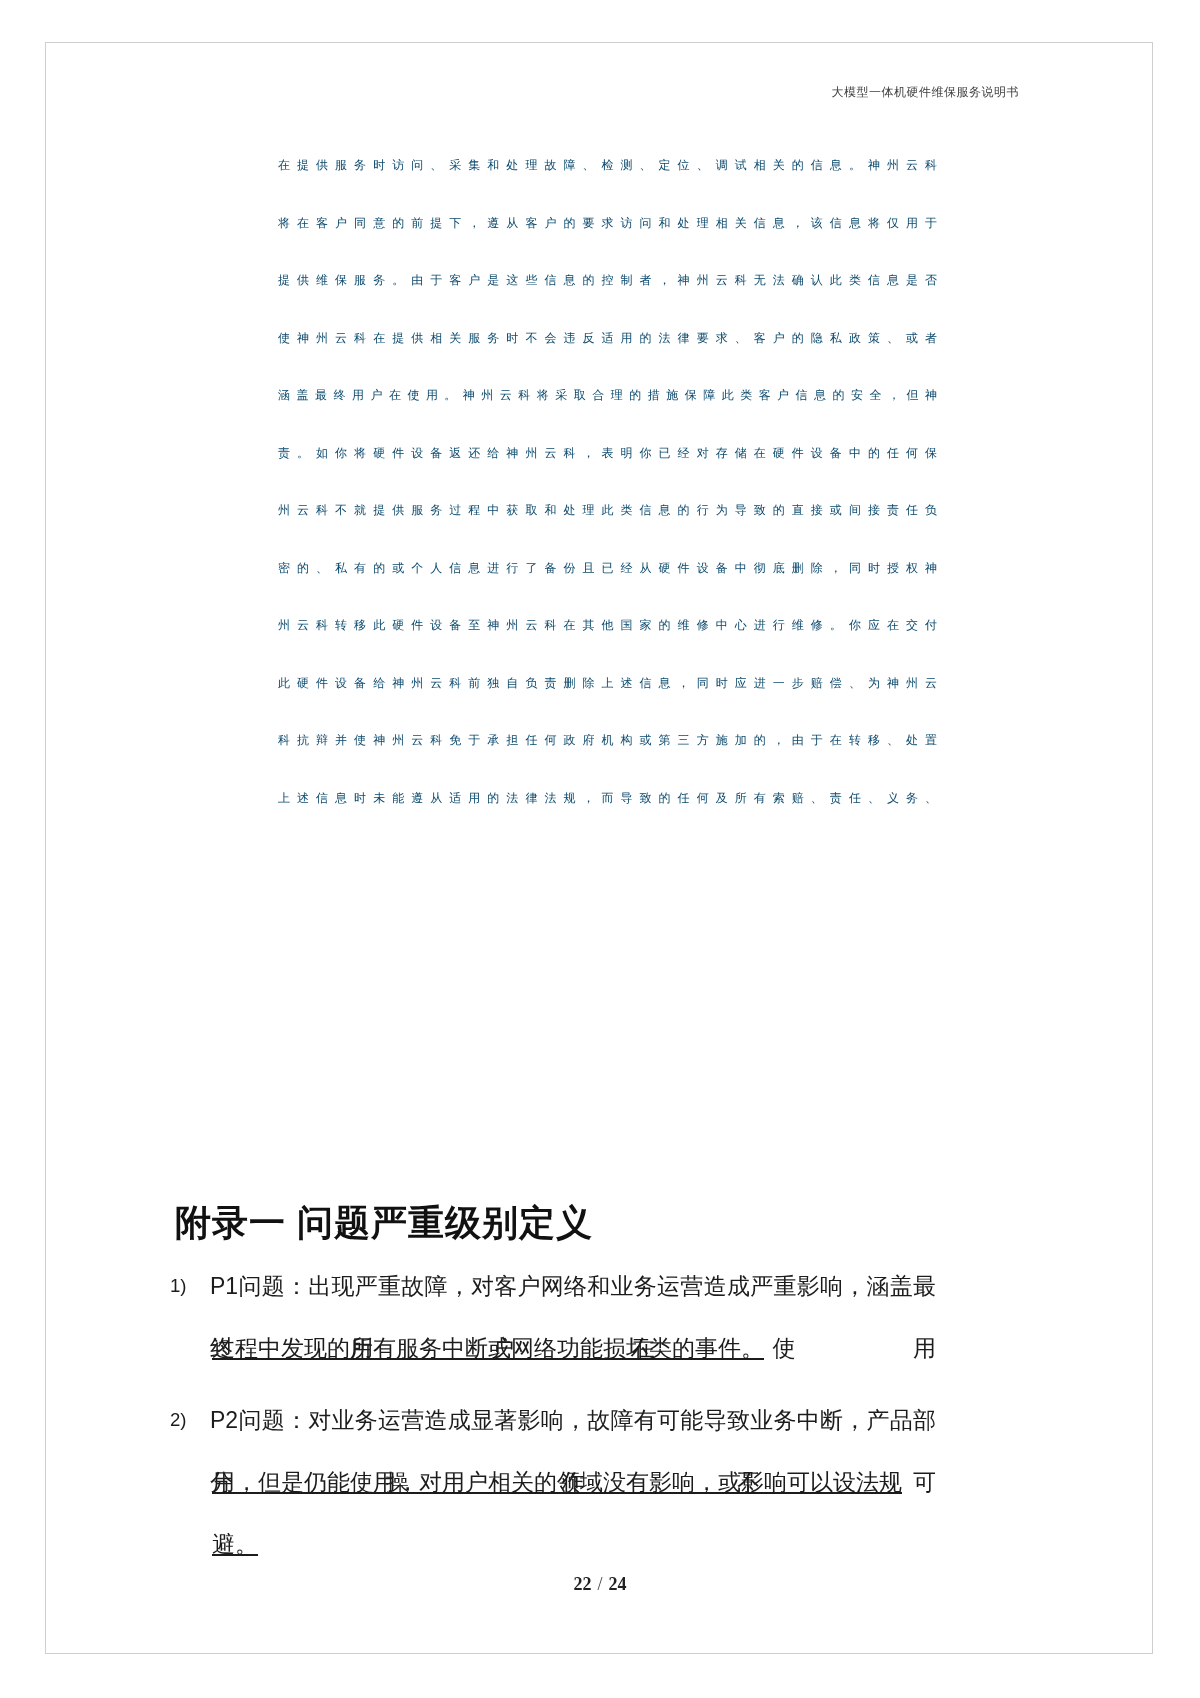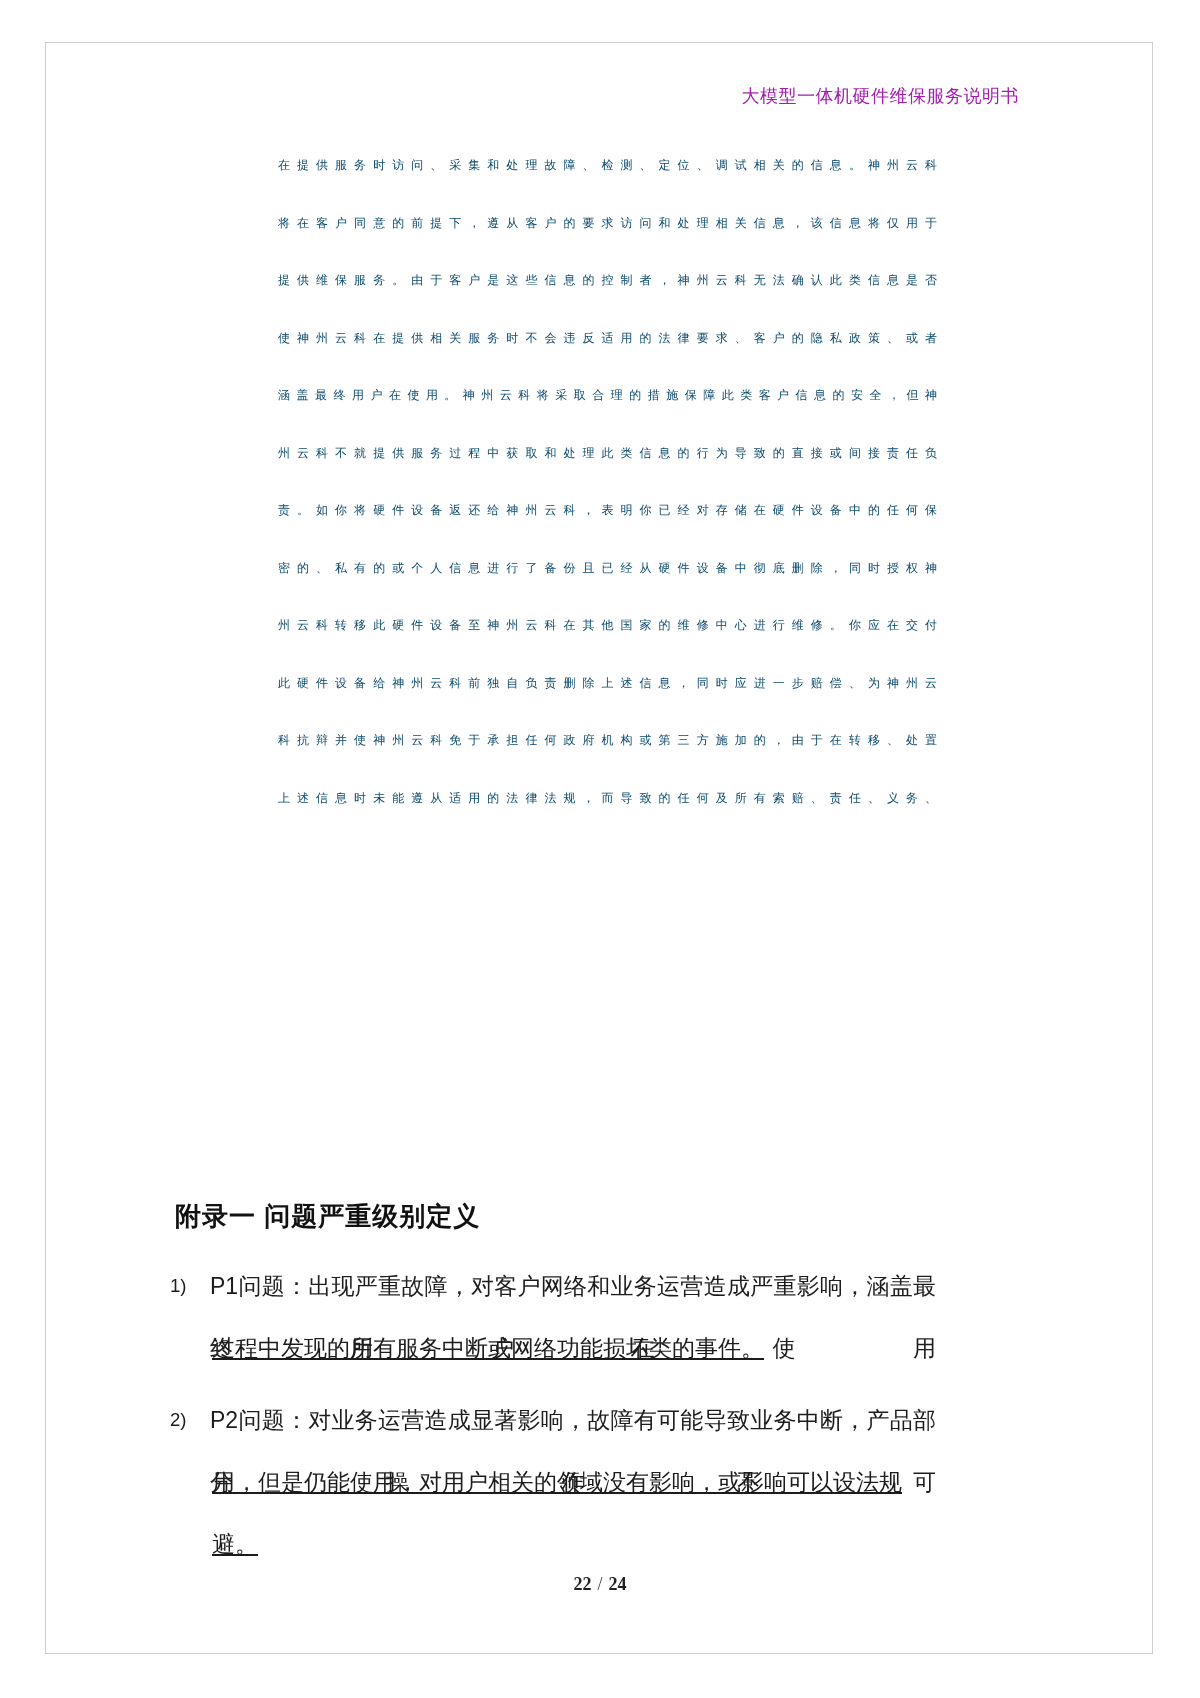--- a/index.html
+++ b/index.html
@@ -20,22 +20,22 @@
     height: 1612px;
     border: 1px solid #cfcfcf;
     box-sizing: border-box;
     background: #fff;
   }
   .header-title {
     position: absolute;
     top: 84px;
     right: 181px;
     font-family: "Liberation Serif", "DejaVu Serif", serif;
-    font-size: 18px;
-    color: #a21caf;
+    font-size: 12px;
+    color: #404040;
     letter-spacing: 0.5px;
   }
   .body-block {
     position: absolute;
     left: 278px;
     top: 137px;
     width: 659px;
   }
   .body-line {
     height: 57.5px;
@@ -44,21 +44,21 @@
     color: #0c4a6e;
   }
   .jline {
     text-align: justify;
     text-align-last: justify;
   }
   .appendix-heading {
     position: absolute;
     left: 175px;
     top: 1178px;
-    font-size: 26px;
+    font-size: 36px;
     font-weight: bold;
     color: #111111;
     line-height: 42px;
     letter-spacing: 1px;
   }
   .list-item {
     position: absolute;
     left: 170px;
     width: 766px;
   }
@@ -98,22 +98,22 @@
 <div class="page-frame"></div>
 
 <div class="header-title">大模型一体机硬件维保服务说明书</div>
 
 <div class="body-block">
   <div class="body-line jline">在提供服务时访问、采集和处理故障、检测、定位、调试相关的信息。神州云科</div>
   <div class="body-line jline">将在客户同意的前提下，遵从客户的要求访问和处理相关信息，该信息将仅用于</div>
   <div class="body-line jline">提供维保服务。由于客户是这些信息的控制者，神州云科无法确认此类信息是否</div>
   <div class="body-line jline">使神州云科在提供相关服务时不会违反适用的法律要求、客户的隐私政策、或者</div>
   <div class="body-line jline">涵盖最终用户在使用。神州云科将采取合理的措施保障此类客户信息的安全，但神</div>
+  <div class="body-line jline">责。如你将硬件设备返还给神州云科，表明你已经对存储在硬件设备中的任何保</div>
   <div class="body-line jline">州云科不就提供服务过程中获取和处理此类信息的行为导致的直接或间接责任负</div>
-  <div class="body-line jline">责。如你将硬件设备返还给神州云科，表明你已经对存储在硬件设备中的任何保</div>
   <div class="body-line jline">密的、私有的或个人信息进行了备份且已经从硬件设备中彻底删除，同时授权神</div>
   <div class="body-line jline">州云科转移此硬件设备至神州云科在其他国家的维修中心进行维修。你应在交付</div>
   <div class="body-line jline">此硬件设备给神州云科前独自负责删除上述信息，同时应进一步赔偿、为神州云</div>
   <div class="body-line jline">科抗辩并使神州云科免于承担任何政府机构或第三方施加的，由于在转移、处置</div>
   <div class="body-line jline">上述信息时未能遵从适用的法律法规，而导致的任何及所有索赔、责任、义务、</div>
 </div>
 
 <h1 class="appendix-heading">附录一 问题严重级别定义</h1>
 
 <div class="list-item item-1">

